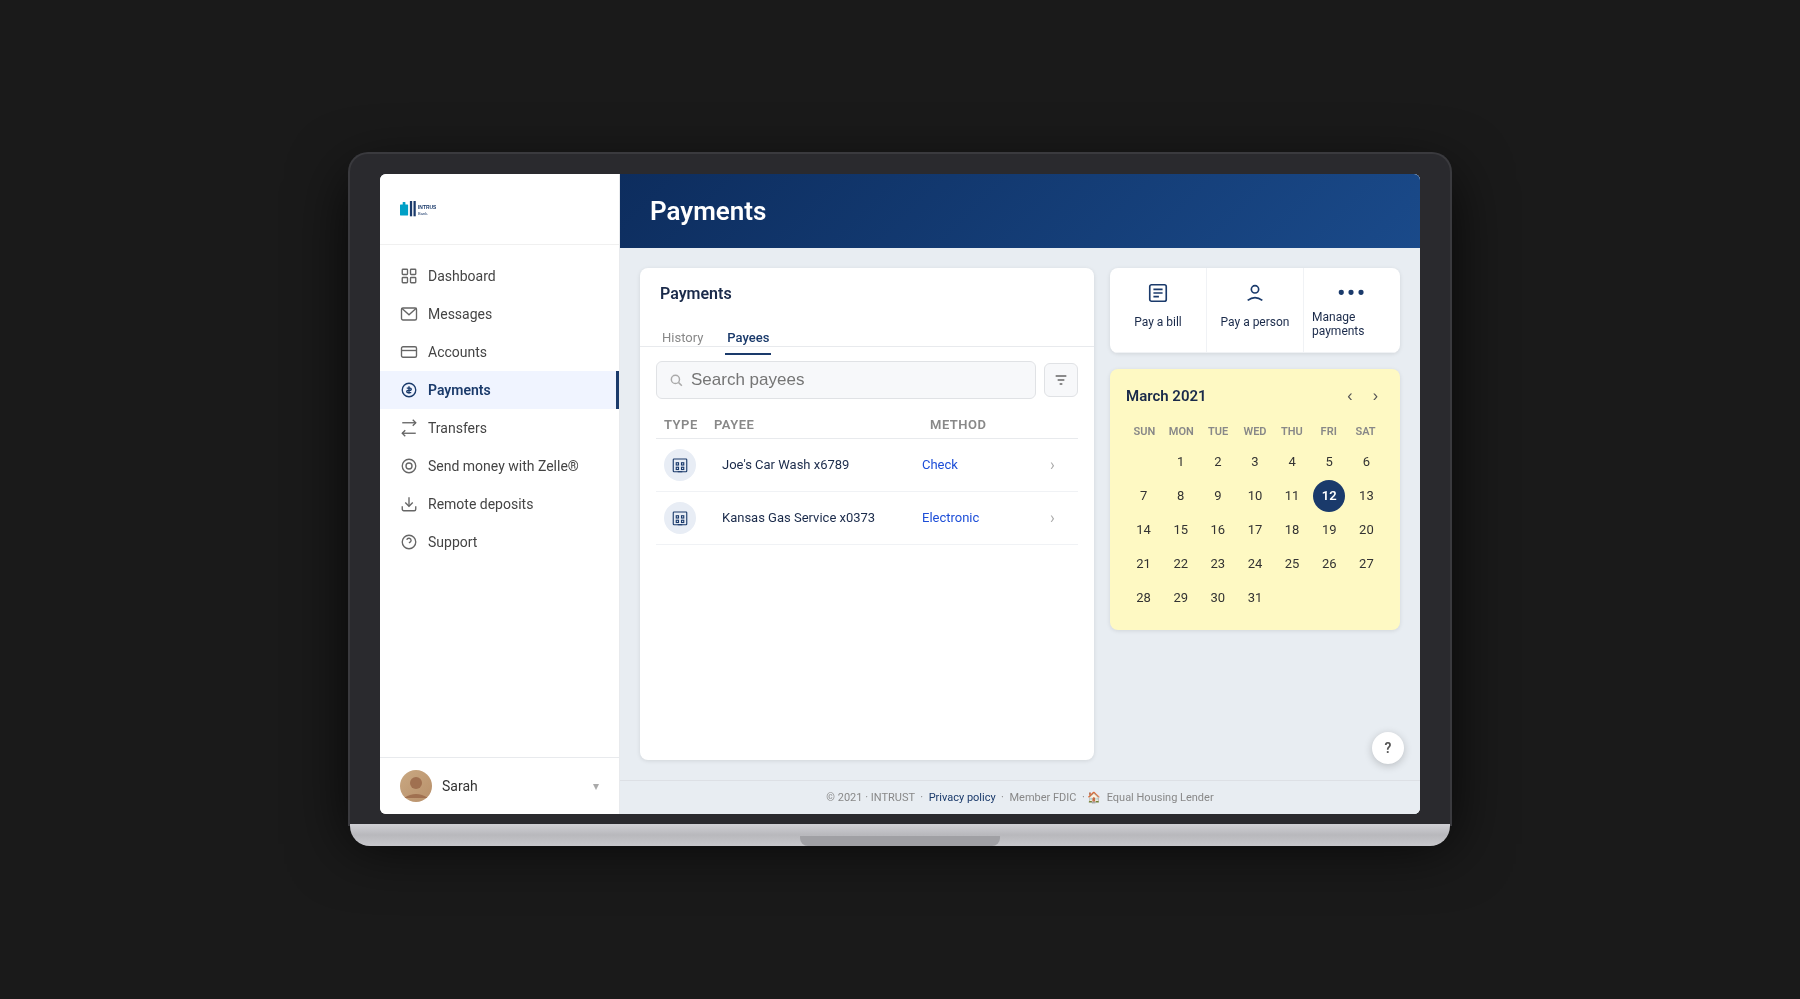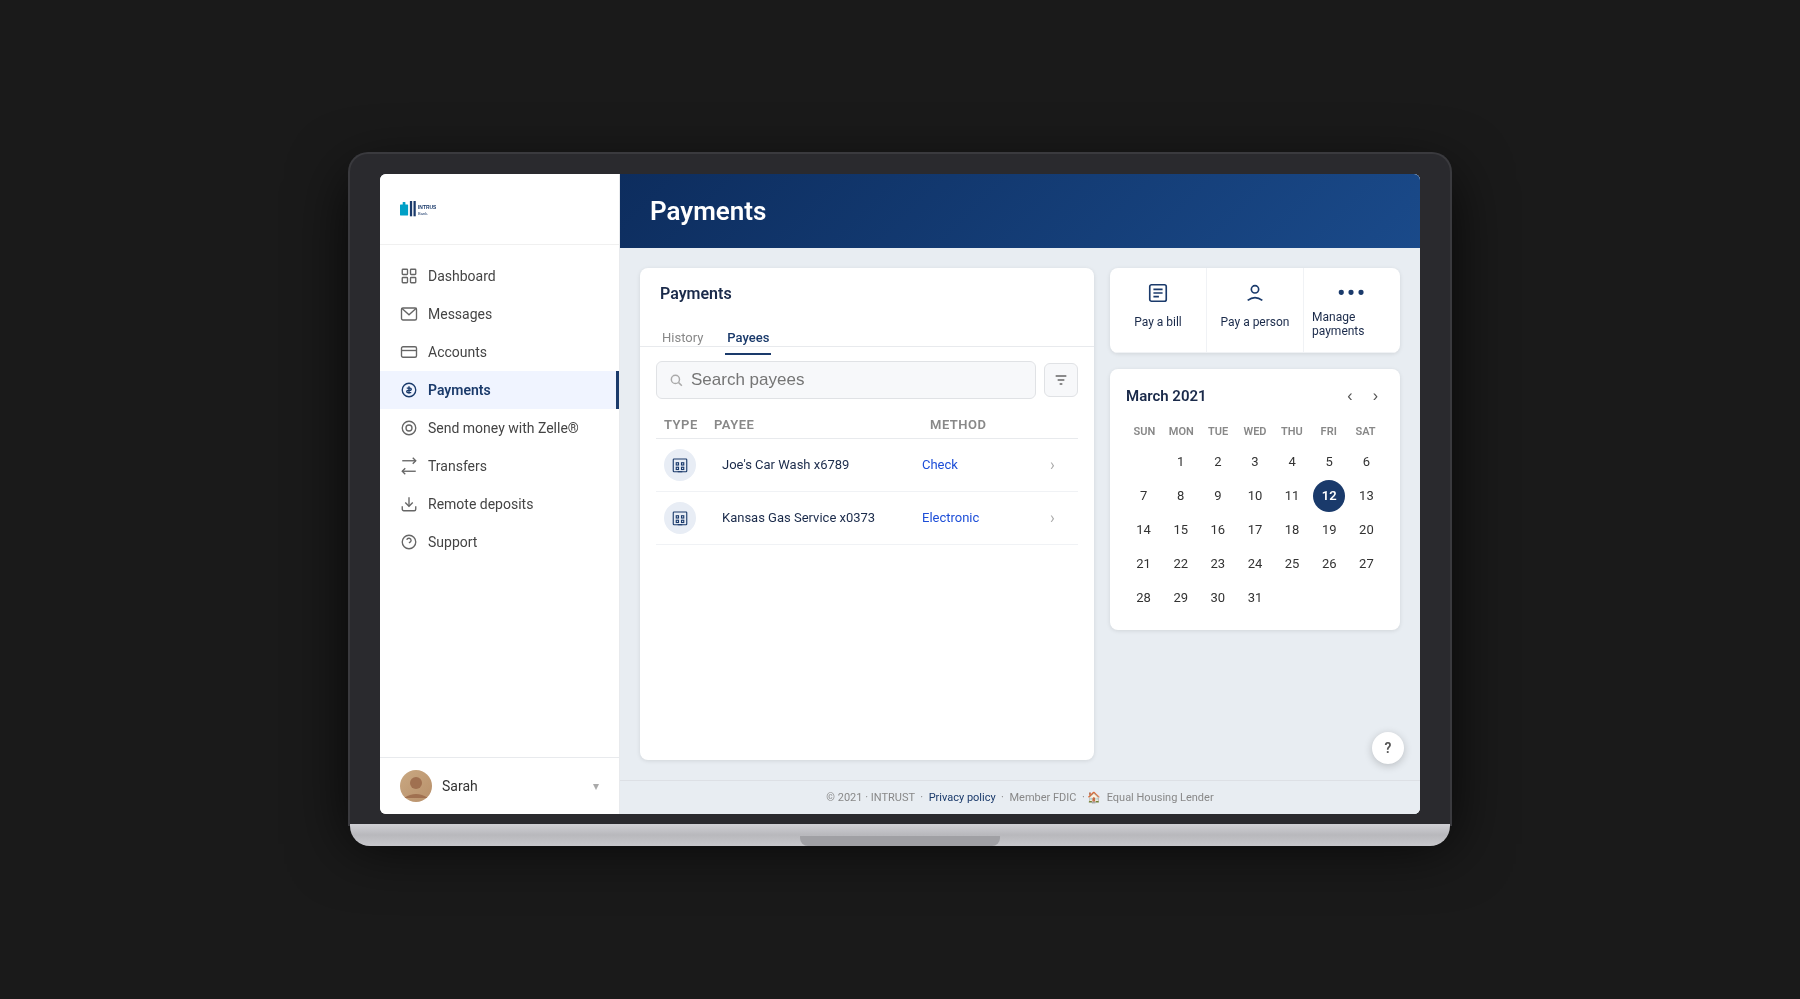--- a/index.html
+++ b/index.html
@@ -343,21 +343,21 @@
       border-right: none;
     }
 
     .qa-icon {
       font-size: 20px;
       color: #1a3a6b;
     }
 
     
     .calendar-panel {
-      background: #ffffff;
+      background: #fef9c3;
       border-radius: 8px;
       box-shadow: 0 1px 4px rgba(0,0,0,0.1);
       padding: 16px;
     }
 
     .cal-header {
       display: flex;
       align-items: center;
       justify-content: space-between;
       margin-bottom: 14px;
@@ -515,33 +515,33 @@
           </div>
           <div class="nav-item active">
             <svg class="nav-icon" viewBox="0 0 24 24" fill="none" stroke="currentColor" stroke-width="1.8">
               <circle cx="12" cy="12" r="9"></circle>
                 <path d="M12 7v10M9 9.5h4.5a1.5 1.5 0 010 3H10.5a1.5 1.5 0 000 3H15"></path>
             </svg>
             <span>Payments</span>
           </div>
           <div class="nav-item">
             <svg class="nav-icon" viewBox="0 0 24 24" fill="none" stroke="currentColor" stroke-width="1.8">
-              <circle cx="12" cy="12" r="9"></circle>
-                <circle cx="12" cy="12" r="4"></circle>
-            </svg>
-            <span>Send money with Zelle®</span>
-          </div>
-          <div class="nav-item">
-            <svg class="nav-icon" viewBox="0 0 24 24" fill="none" stroke="currentColor" stroke-width="1.8">
               <polyline points="17,1 21,5 17,9"></polyline>
                 <path d="M3,5h18"></path>
                 <polyline points="7,15 3,19 7,23"></polyline>
                 <path d="M21,19H3"></path>
             </svg>
             <span>Transfers</span>
+          </div>
+          <div class="nav-item">
+            <svg class="nav-icon" viewBox="0 0 24 24" fill="none" stroke="currentColor" stroke-width="1.8">
+              <circle cx="12" cy="12" r="9"></circle>
+                <circle cx="12" cy="12" r="4"></circle>
+            </svg>
+            <span>Send money with Zelle®</span>
           </div>
           <div class="nav-item">
             <svg class="nav-icon" viewBox="0 0 24 24" fill="none" stroke="currentColor" stroke-width="1.8">
               <path d="M21 15v4a2 2 0 01-2 2H5a2 2 0 01-2-2v-4"></path>
                 <polyline points="7,10 12,15 17,10"></polyline>
                 <line x1="12" y1="15" x2="12" y2="3"></line>
             </svg>
             <span>Remote deposits</span>
           </div>
           <div class="nav-item">

